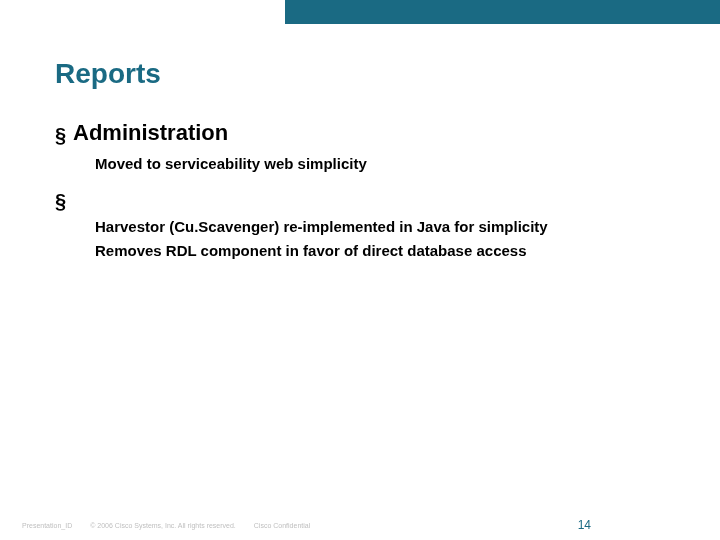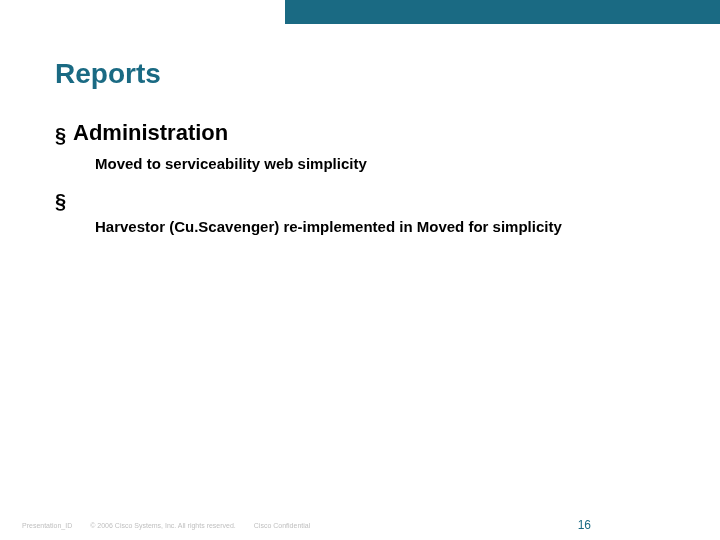--- a/index.html
+++ b/index.html
@@ -108,25 +108,26 @@
         <span class="bullet">§</span>
         <span class="section-title">Administration</span>
       </div>
       <div class="sub">Moved to serviceability web simplicity</div>
     </div>
 
     <div class="section">
       <div class="section-head">
         <span class="bullet">§</span>
       </div>
-      <div class="sub">Harvestor (Cu.Scavenger) re-implemented in Moved for simplicity</div>
+      <div class="sub">Harvestor (Cu.Scavenger) re-implemented in Java for simplicity</div>
+      <div class="sub">Removes RDL component in favor of direct database access</div>
     </div>
 
   </div>
 
   <div class="footer">
     <span class="fid">Presentation_ID</span>
     <span class="fc">© 2006 Cisco Systems, Inc. All rights reserved.</span>
     <span class="fconf">Cisco Confidential</span>
-    <span class="fpage">16</span>
+    <span class="fpage">14</span>
   </div>
 
 </div>
 
 </body></html>

